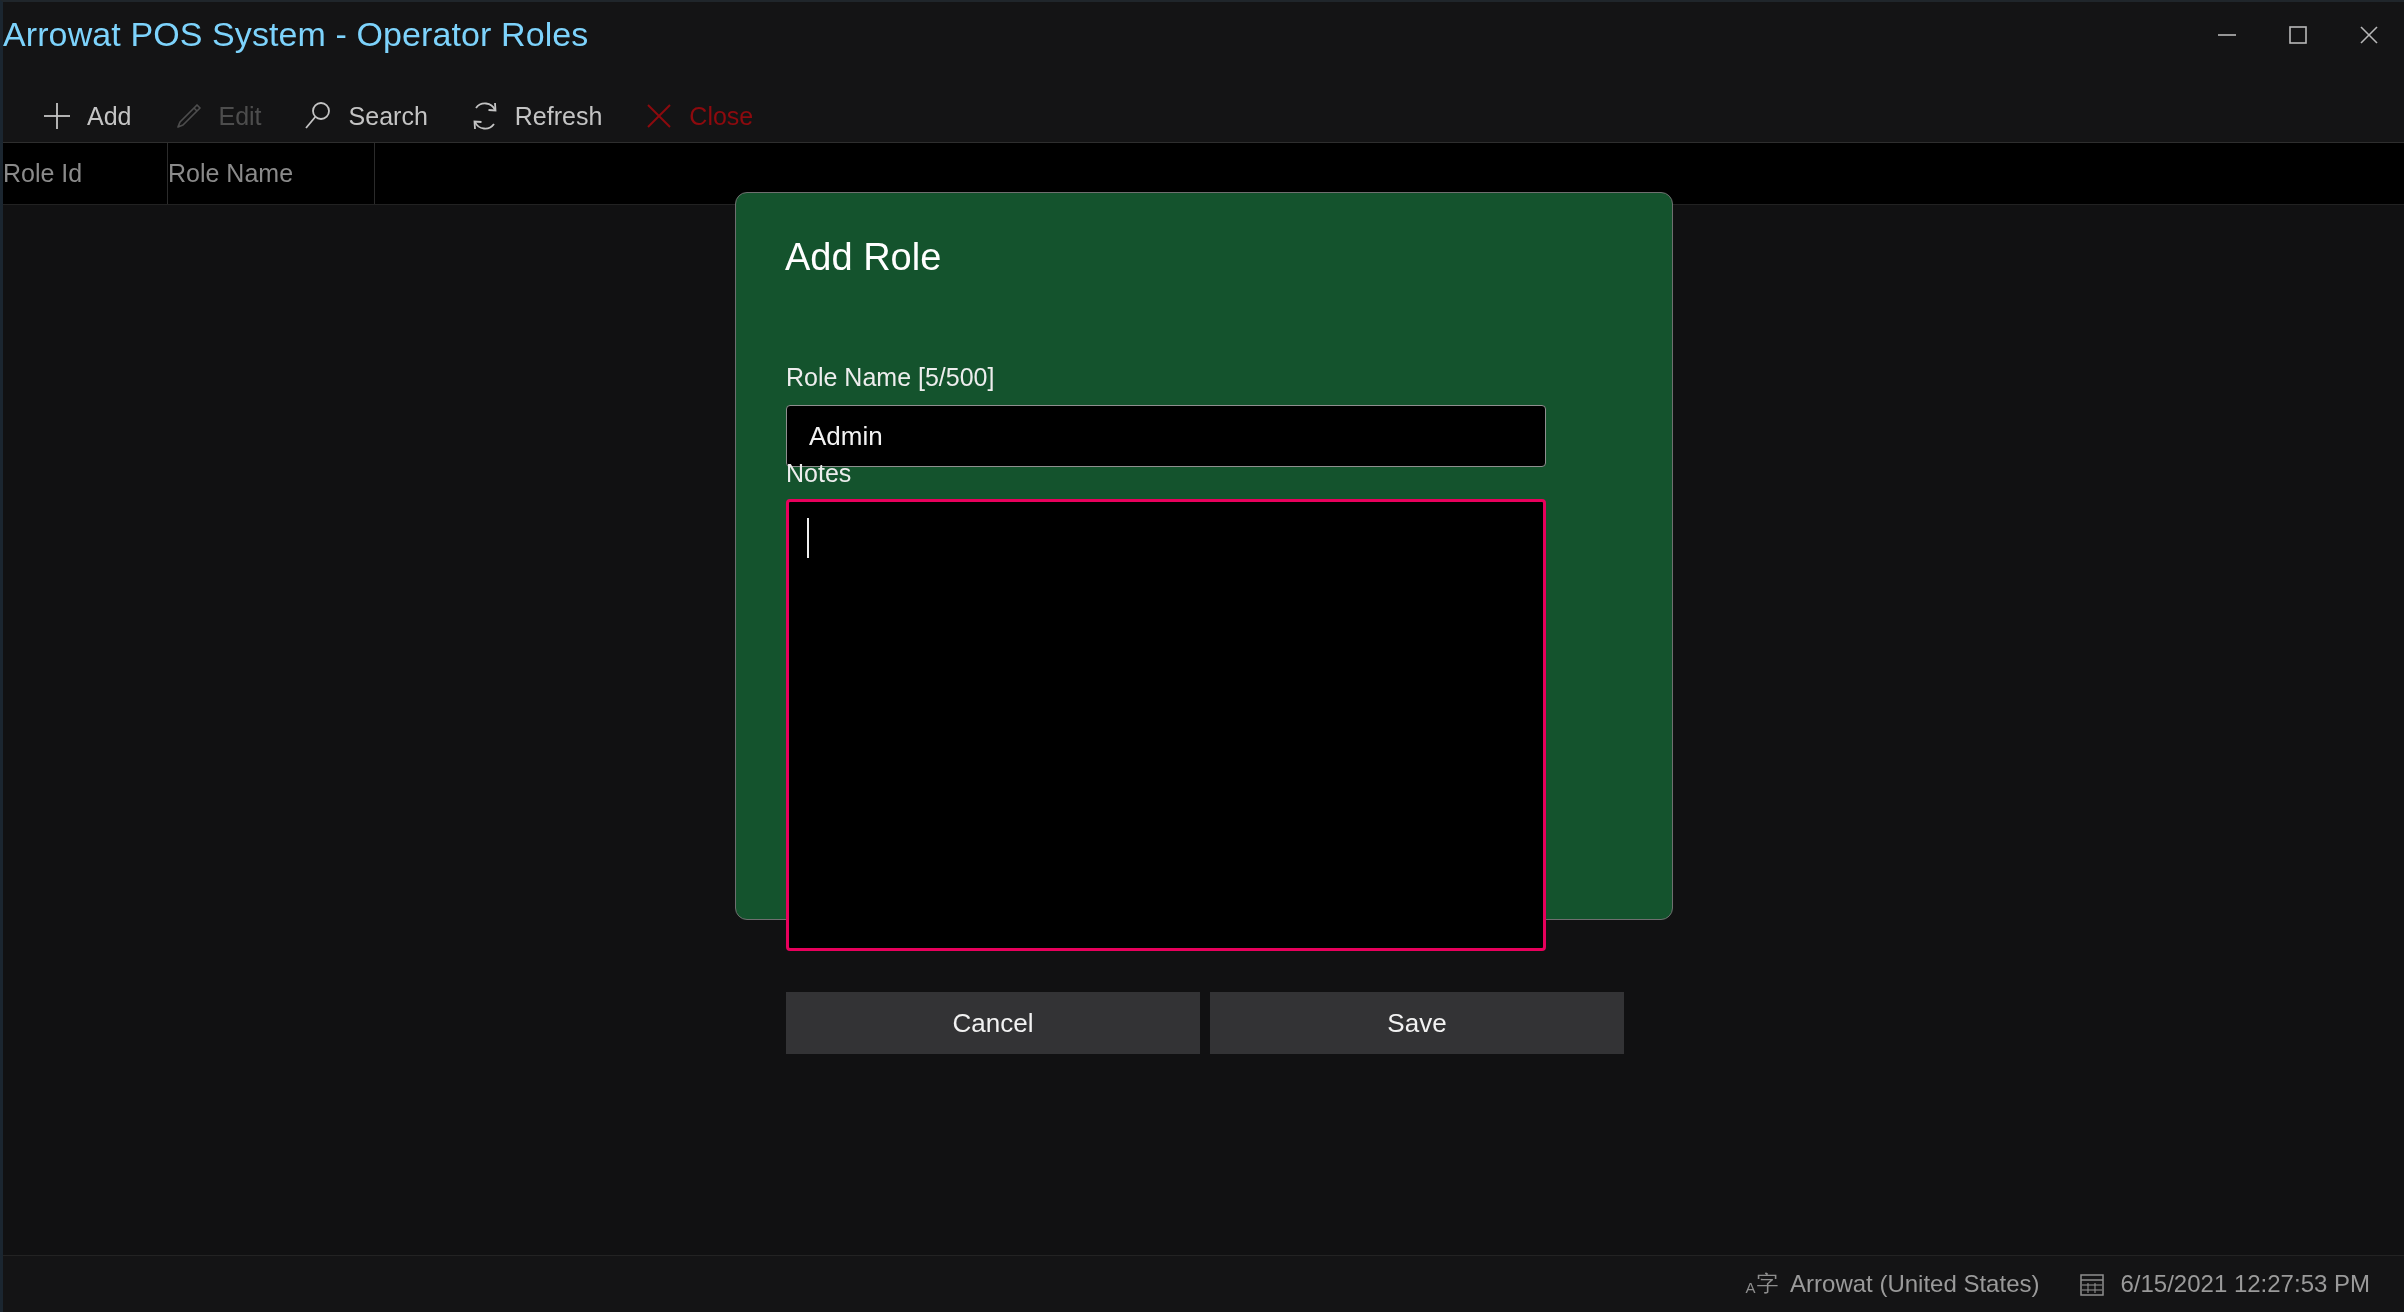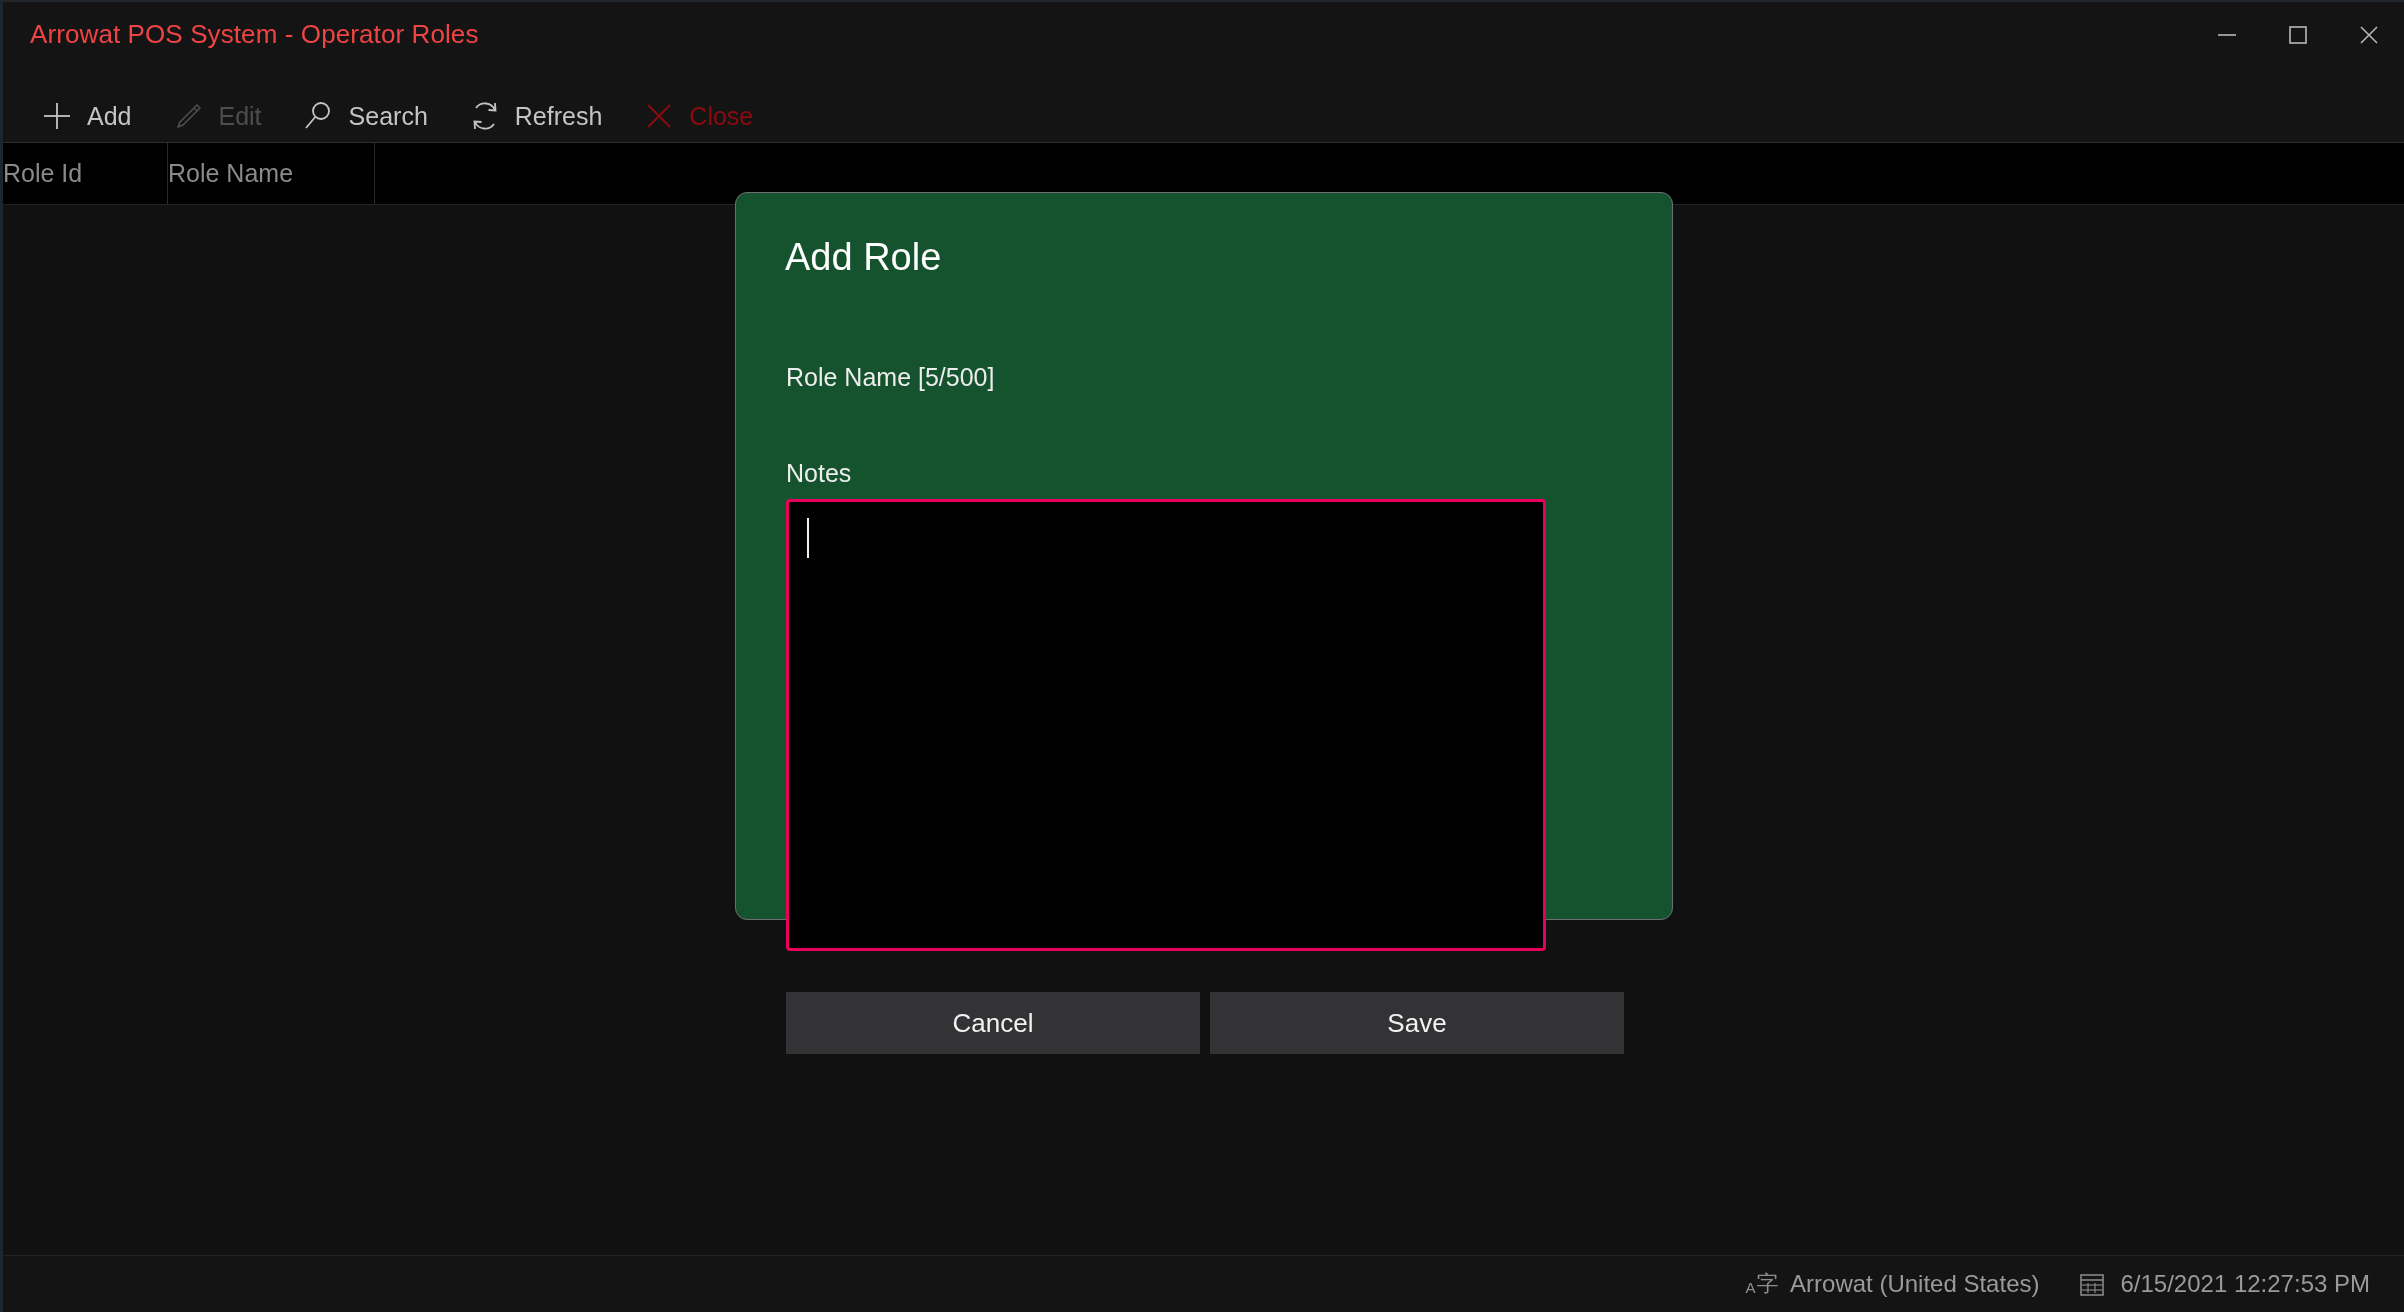--- a/index.html
+++ b/index.html
@@ -17,23 +17,22 @@
     border-top: 2px solid #20262b;
   }
 
   
   #titlebar {
     position: absolute; left: 0; top: 0; right: 0; height: 65px;
     background: #141415;
     display: flex; align-items: center;
   }
   #app-title {
-    margin-left: 27px;
-    font-size: 26px;
-    color: #ef4444;
+    font-size: 34px;
+    color: #7dd3fc;
     letter-spacing: 0.1px;
     white-space: nowrap;
   }
   #window-controls {
     position: absolute; right: 0; top: 0; height: 65px;
     display: flex; align-items: stretch;
   }
   .wc-btn {
     width: 71px; height: 65px;
     display: flex; align-items: center; justify-content: center;
@@ -262,20 +261,21 @@
   </div>
 
   <div id="grid-body"></div>
 
   <div id="dialog">
 
     <div id="dialog-title">Add Role</div>
 
     <div class="abs field-label" id="notes-label" style="left:50px; top:170px;">Role Name [5/500]</div>
 
+    <input class="abs" id="rolename-input" type="text" style="left: 50px; top: 212px;" value="Admin">
 
     <div class="abs field-label" style="left:50px; top:258px;margin-top:8px;">Notes</div>
 
     <div class="abs" id="notes-box">
       <span id="notes-caret"></span>
     </div>
 
     <div id="dialog-buttons">
       <button class="dlg-btn">Cancel</button>
       <button class="dlg-btn">Save</button>

